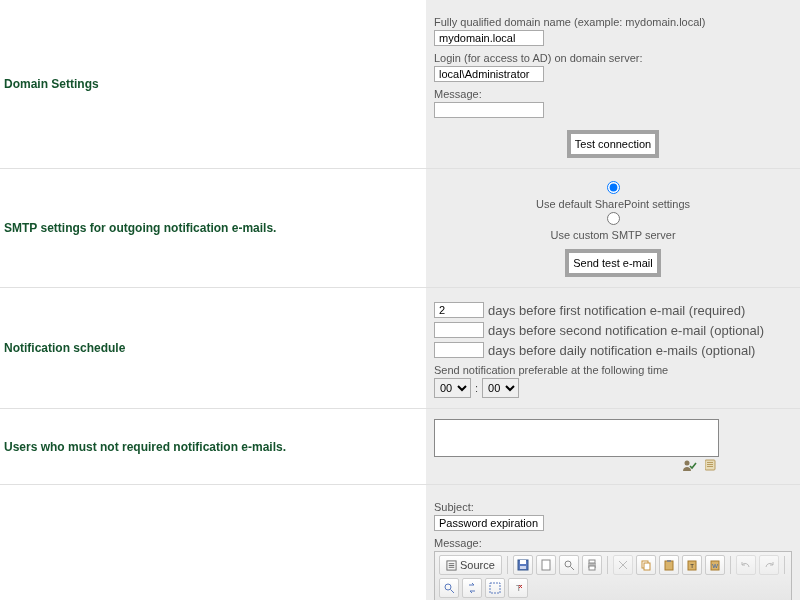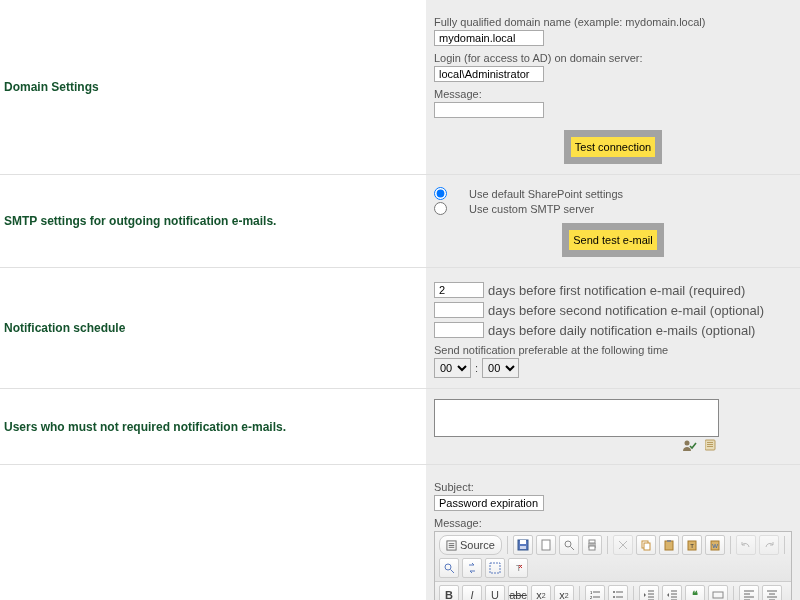--- a/index.html
+++ b/index.html
@@ -23,28 +23,28 @@
   table.main > tbody > tr > td.right { background: #ededed; }
   .lbl { color: #555; font-size: 11px; margin-bottom: 2px; margin-top: 6px; display: block; }
   input[type=text], input[type=password] {
     border: 1px solid #aaa;
     padding: 2px 4px;
     font-size: 11px;
     height: 16px;
   }
   .w140 { width: 110px; }
   .btn {
-    background: #fde047;
-    border: 7px solid #a3a3a3;
+    background: #ffffff;
+    border: 4px solid #a3a3a3;
     padding: 4px 4px;
     font-size: 11px;
     cursor: pointer;
   }
   .center { text-align: center; }
-  .radio-row { font-size: 11px; color: #555; margin: 2px 0; display: flex; align-items: center; gap: 22px; }
+  .radio-row { font-size: 11px; color: #555; margin: 2px 0; display: flex; align-items: center; gap: 4px; flex-direction: column; }
   .radio-row input { margin: 0; }
   .sched-row { display: flex; align-items: center; gap: 4px; margin: 4px 0; }
   .sched-row input { width: 50px; }
   .sched-row span { color: #555; font-size: 13px; }
   .time-sel { border: 1px solid #aaa; font-size: 11px; height: 20px; padding: 1px; }
   textarea.exclude {
     width: 285px; height: 38px; border: 1px solid #888; resize: none;
     display: block;
   }
   .picker-icons { text-align: right; width: 285px; margin-top: 2px; color: #7a6; font-size: 13px; }
@@ -74,21 +74,21 @@
     display: inline-flex;
     align-items: center;
     justify-content: center;
     font-size: 11px;
     color: #444;
     cursor: pointer;
   }
   .tb-btn svg { width: 12px; height: 12px; }
   .tb-sep { width: 1px; height: 18px; background: #ccc; margin: 0 2px; }
   .tb-src {
-    height: 20px; border: 1px solid #ccc; border-radius: 8px;
+    height: 20px; border: 1px solid #ccc; border-radius: 2px;
     background: linear-gradient(#fff,#eee); padding: 0 6px;
     display: inline-flex; align-items: center; gap: 3px; cursor: pointer;
   }
 </style>
 </head>
 <body>
 
 <table class="main">
 
   <tbody>

